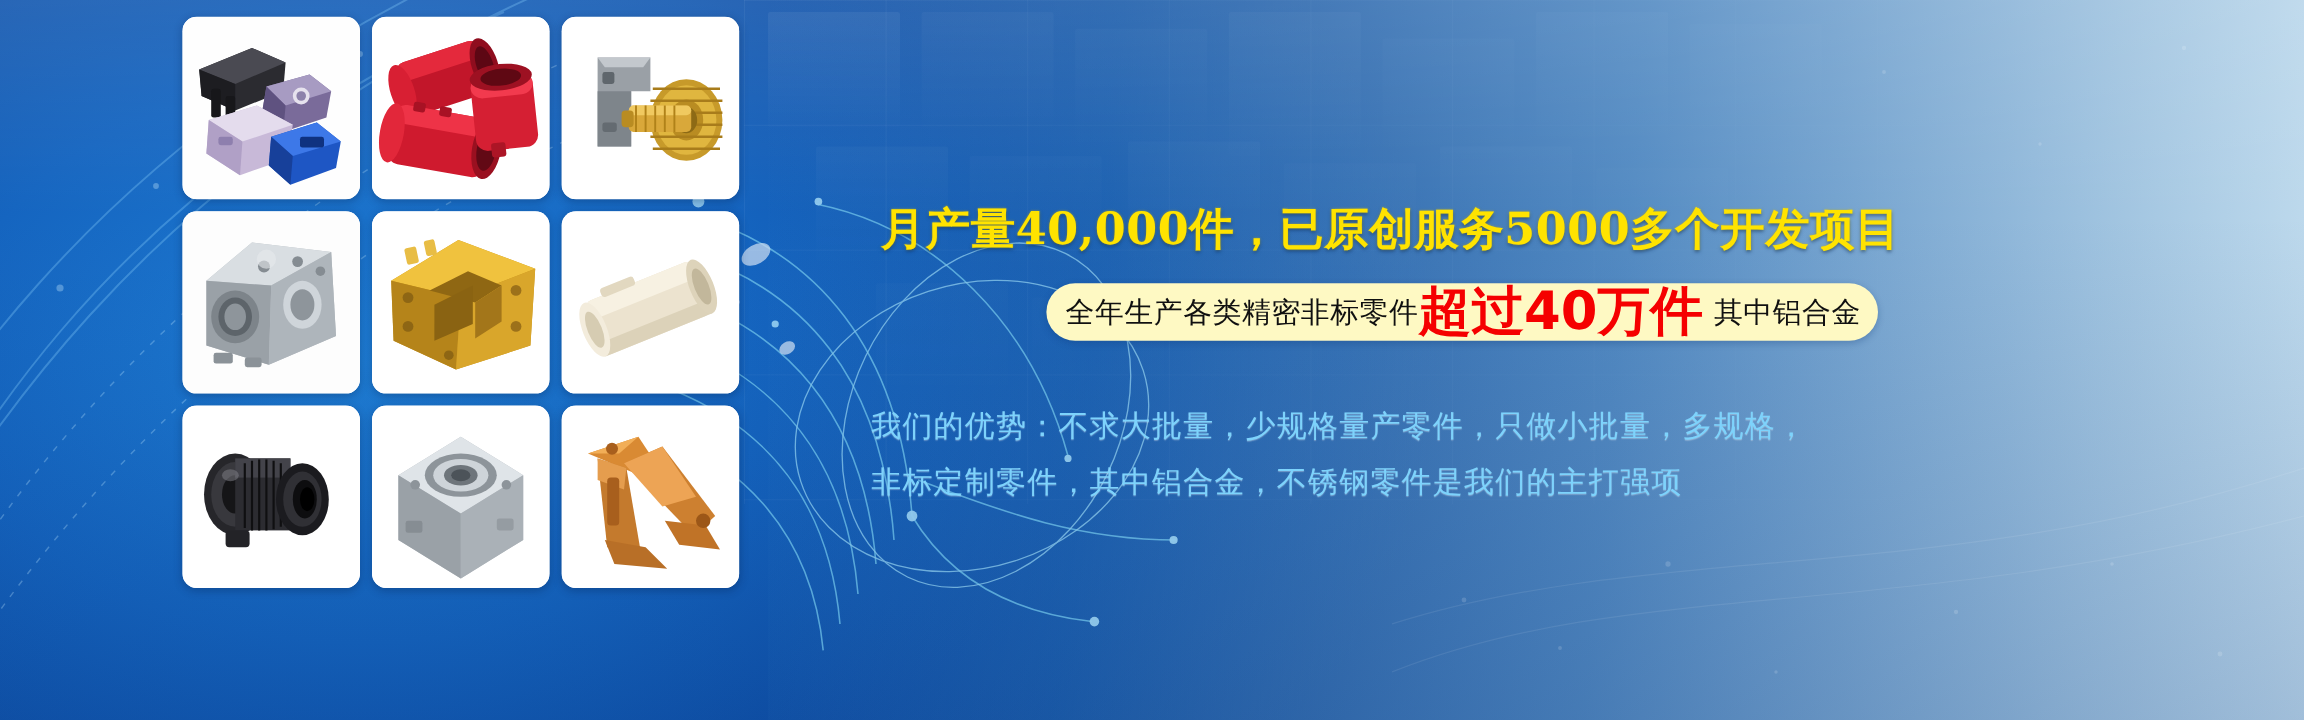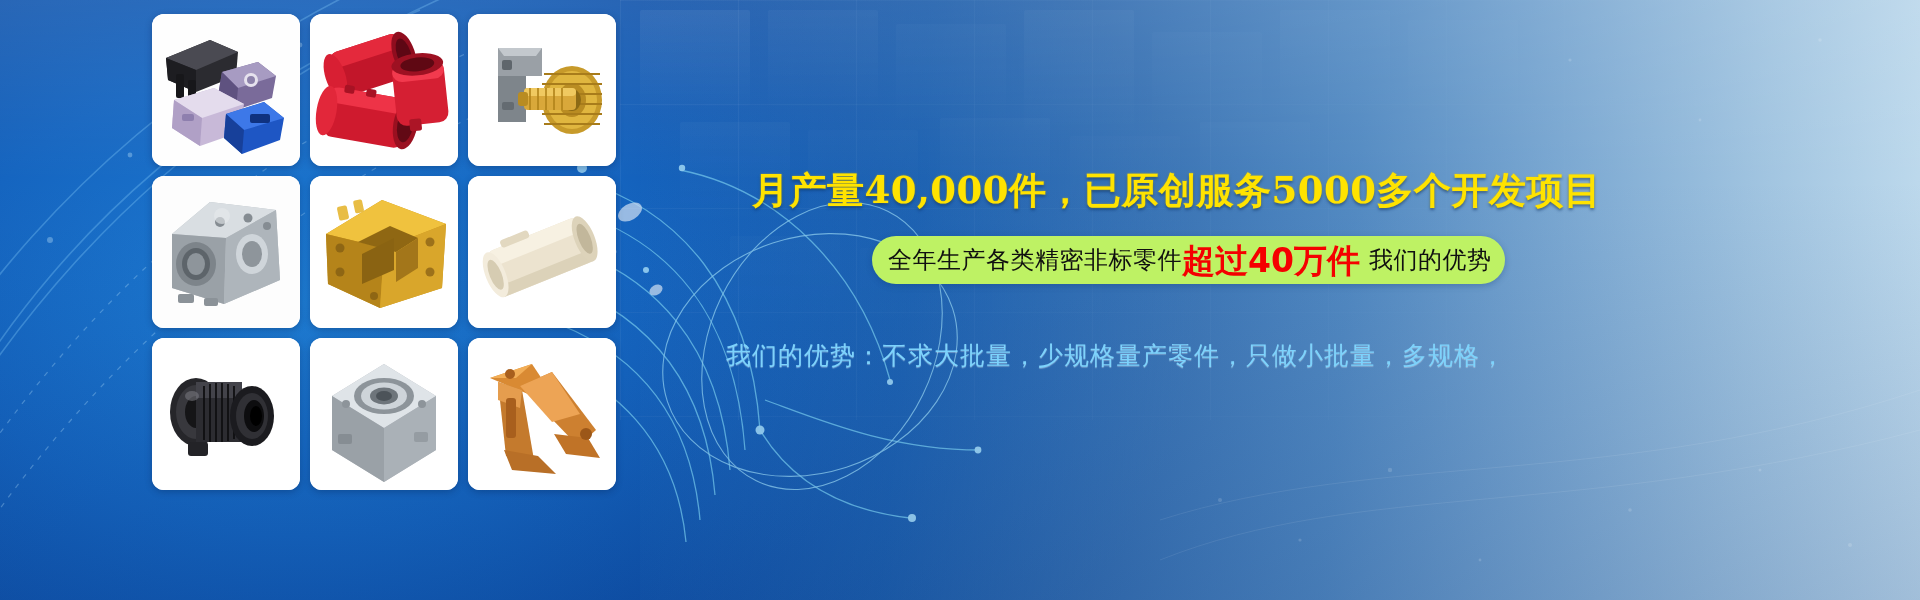--- a/index.html
+++ b/index.html
@@ -58,39 +58,39 @@
   }
   .tile{
     background:#ffffff;border-radius:12px;
     box-shadow:0 2px 7px rgba(2,28,70,.30);
     position:relative;overflow:hidden;
   }
   .tile .ph{position:absolute;inset:0;}
 
   
   .headline{
-    position:absolute;left:752px;top:166px;
+    position:absolute;left:734px;top:166px;
     font-size:37px;font-weight:bold;letter-spacing:.5px;
     color:#ffe300;white-space:nowrap;
     font-family:"DejaVu Serif","Liberation Serif",serif;
     text-shadow:0 2px 3px rgba(6,40,95,.55), 0 0 2px rgba(255,220,0,.6);
   }
   .pill{
     position:absolute;left:872px;top:236px;
     height:48px;display:flex;align-items:center;
     padding:0 14px 0 16px;border-radius:24px;
-    background:#bef264;
+    background:#fef9c3;
     box-shadow:0 2px 6px rgba(10,50,110,.28);
     white-space:nowrap;
   }
   .pill .seg-dark{
     color:#101010;font-size:24px;font-weight:500;letter-spacing:.5px;
   }
   .pill .seg-red{
-    color:#f50000;font-size:33px;font-weight:bold;letter-spacing:0px;
+    color:#f50000;font-size:44px;font-weight:bold;letter-spacing:0px;
     font-family:"DejaVu Sans","Liberation Sans",sans-serif;
     line-height:1;
   }
   .pill .gap{display:inline-block;width:9px;}
   .body-copy{
     position:absolute;left:726px;top:332px;width:910px;
     color:#7dd3fc;font-size:25px;line-height:47px;letter-spacing:1px;
     text-shadow:0 1px 1px rgba(255,255,255,.35);
   }
   .body-copy div{white-space:nowrap;}
@@ -423,20 +423,21 @@
     </div>
 
   </div>
 
   <div class="headline">月产量40,000件，已原创服务5000多个开发项目</div>
 
   <div class="pill">
     <span class="seg-dark">全年生产各类精密非标零件</span>
     <span class="seg-red">超过40万件</span>
     <span class="gap"></span>
-    <span class="seg-dark">我们的优势</span>
+    <span class="seg-dark">其中铝合金</span>
   </div>
 
   <div class="body-copy">
     <div>我们的优势：不求大批量，少规格量产零件，只做小批量，多规格，</div>
+    <div>非标定制零件，其中铝合金，不锈钢零件是我们的主打强项</div>
   </div>
 
 </div>
 
 </body></html>

